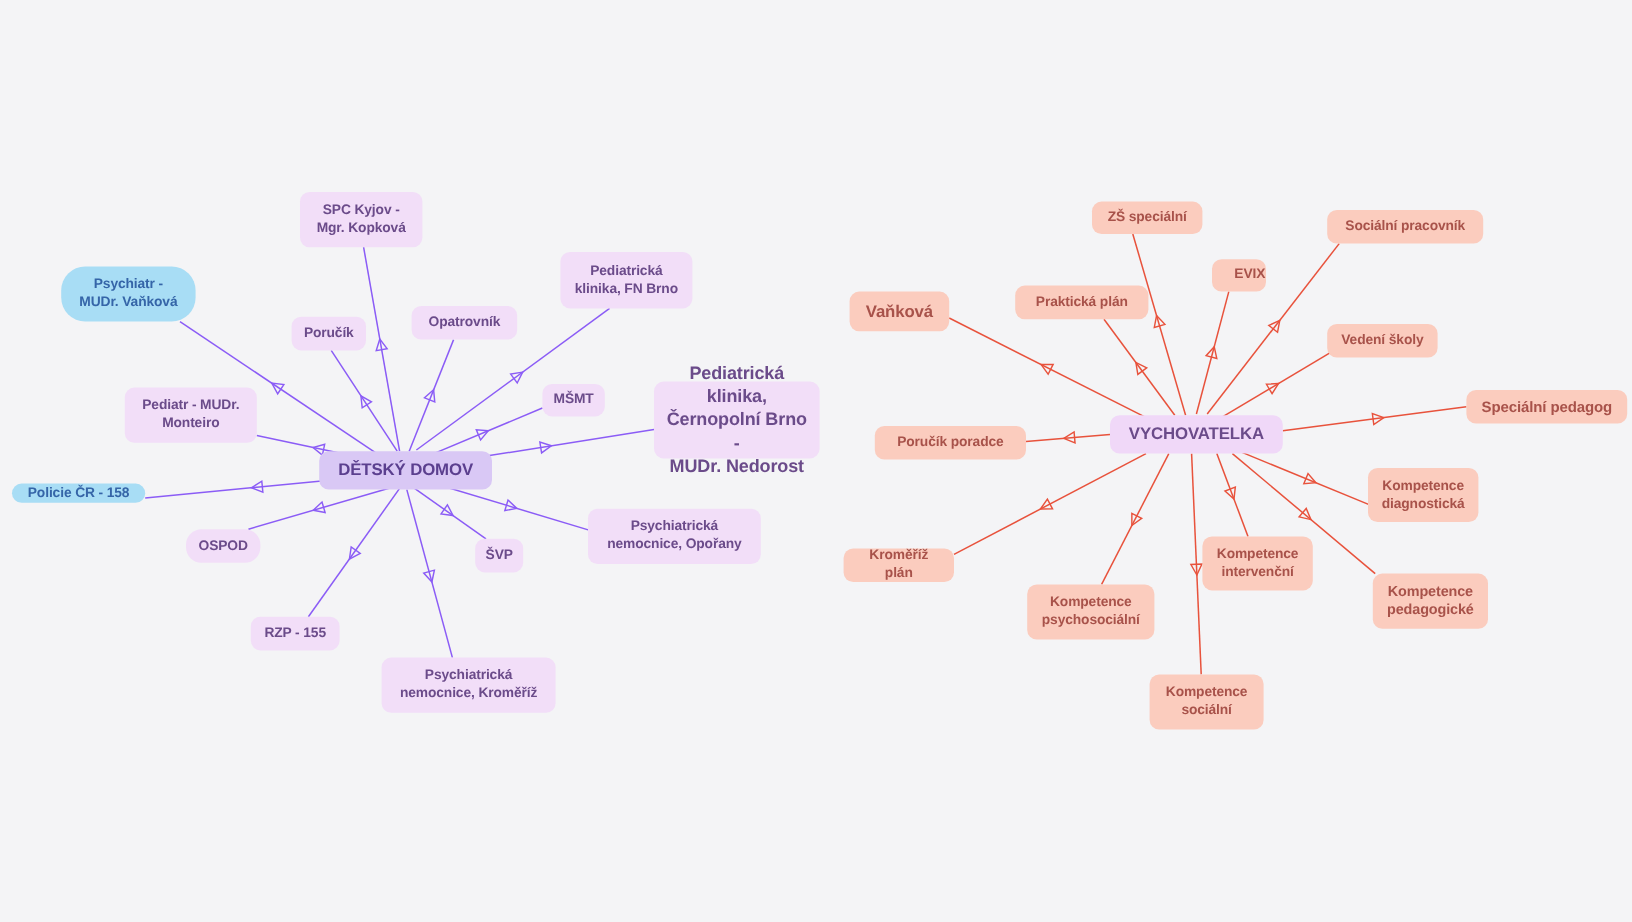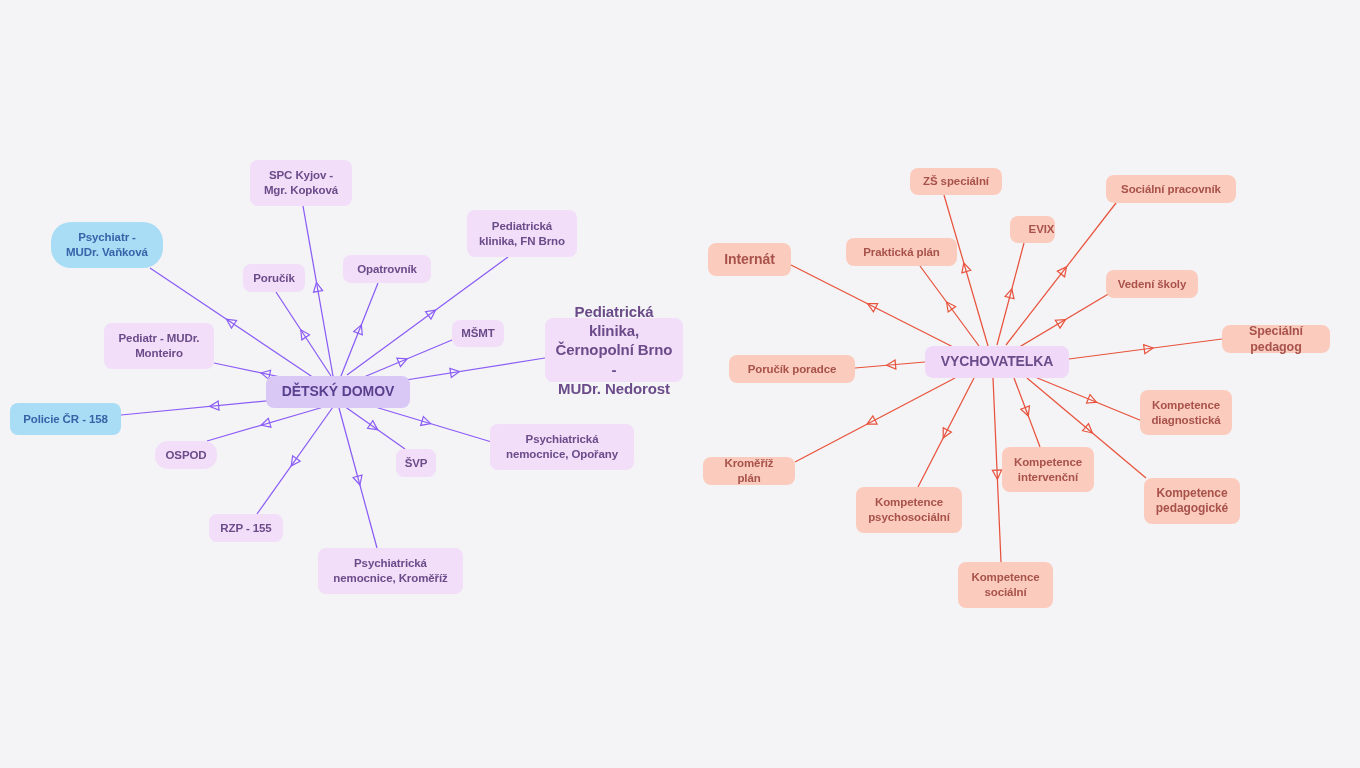--- a/index.html
+++ b/index.html
@@ -176,36 +176,36 @@
       <div class="node n-purple" style="left: 243px; top: 264px; width: 62px; height: 28px; font-size: 11.5px;">Poručík</div>
       <div class="node n-purple" style="left: 343px; top: 255px; width: 88px; height: 28px; font-size: 11.5px;">Opatrovník</div>
       <div class="node n-purple" style="left: 467px; top: 210px; width: 110px; height: 47px; font-size: 11.5px;">Pediatrická
 klinika, FN Brno</div>
       <div class="node n-purple" style="left: 104px; top: 323px; width: 110px; height: 46px; font-size: 11.5px;">Pediatr - MUDr.
 Monteiro</div>
       <div class="node n-purple" style="left: 452px; top: 320px; width: 52px; height: 27px; font-size: 11.5px;">MŠMT</div>
       <div class="node n-purple" style="left: 545px; top: 318px; width: 138px; height: 64px; font-size: 15px;">Pediatrická klinika,
 Černopolní Brno -
 MUDr. Nedorost</div>
-      <div class="node n-blue" style="left: 10px; top: 403px; width: 111px; height: 32px; font-size: 11.5px;">Policie ČR - 158</div>
+      <div class="node n-blue" style="left: 10px; top: 403px; width: 111px; height: 16px; font-size: 11.5px;">Policie ČR - 158</div>
       <div class="node n-purple" style="left: 490px; top: 424px; width: 144px; height: 46px; font-size: 11.5px;">Psychiatrická
 nemocnice, Opořany</div>
       <div class="node n-purple" style="left: 155px; top: 441px; width: 62px; height: 28px; font-size: 11.5px; border-radius: 13px;">OSPOD</div>
       <div class="node n-purple" style="left: 396px; top: 449px; width: 40px; height: 28px; font-size: 11.5px;">ŠVP</div>
       <div class="node n-purple" style="left: 209px; top: 514px; width: 74px; height: 28px; font-size: 11.5px;">RZP - 155</div>
       <div class="node n-purple" style="left: 318px; top: 548px; width: 145px; height: 46px; font-size: 11.5px;">Psychiatrická
 nemocnice, Kroměříž</div>
       <div class="node n-purple-root" style="left: 266px; top: 376px; width: 144px; height: 32px; font-size: 14px;">DĚTSKÝ DOMOV</div>
       <div class="node n-salmon" style="left: 910px; top: 168px; width: 92px; height: 27px; font-size: 11.5px;">ZŠ speciální</div>
       <div class="node n-salmon" style="left: 1106px; top: 175px; width: 130px; height: 28px; font-size: 11.5px;">Sociální pracovník</div>
       <div class="node n-salmon" style="left: 1010px; top: 216px; width: 45px; height: 27px; font-size: 11.5px; padding-left: 28px;">EVIX</div>
       <div class="node n-salmon" style="left: 846px; top: 238px; width: 111px; height: 28px; font-size: 11.5px;">Praktická plán</div>
-      <div class="node n-salmon" style="left: 708px; top: 243px; width: 83px; height: 33px; font-size: 14px;">Internát</div>
+      <div class="node n-salmon" style="left: 708px; top: 243px; width: 83px; height: 33px; font-size: 14px;">Vaňková</div>
       <div class="node n-salmon" style="left: 1106px; top: 270px; width: 92px; height: 28px; font-size: 11.5px;">Vedení školy</div>
-      <div class="node n-salmon" style="left: 1222px; top: 325px; width: 108px; height: 28px; font-size: 12.5px;">Speciální pedagog</div>
+      <div class="node n-salmon" style="left: 1222px; top: 325px; width: 134px; height: 28px; font-size: 12.5px;">Speciální pedagog</div>
       <div class="node n-salmon" style="left: 729px; top: 355px; width: 126px; height: 28px; font-size: 11.5px;">Poručík poradce</div>
       <div class="node n-salmon" style="left: 1140px; top: 390px; width: 92px; height: 45px; font-size: 11.5px;">Kompetence
 diagnostická</div>
       <div class="node n-salmon" style="left: 1002px; top: 447px; width: 92px; height: 45px; font-size: 11.5px;">Kompetence
 intervenční</div>
       <div class="node n-salmon" style="left: 703px; top: 457px; width: 92px; height: 28px; font-size: 11.5px;">Kroměříž plán</div>
       <div class="node n-salmon" style="left: 1144px; top: 478px; width: 96px; height: 46px; font-size: 12px;">Kompetence
 pedagogické</div>
       <div class="node n-salmon" style="left: 856px; top: 487px; width: 106px; height: 46px; font-size: 11.5px;">Kompetence
 psychosociální</div>

